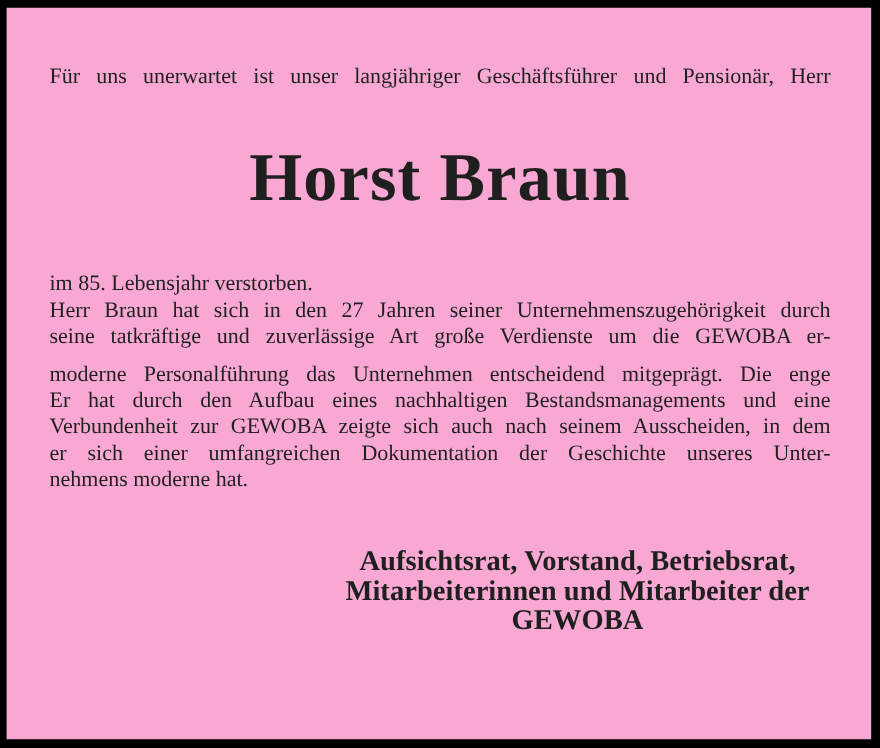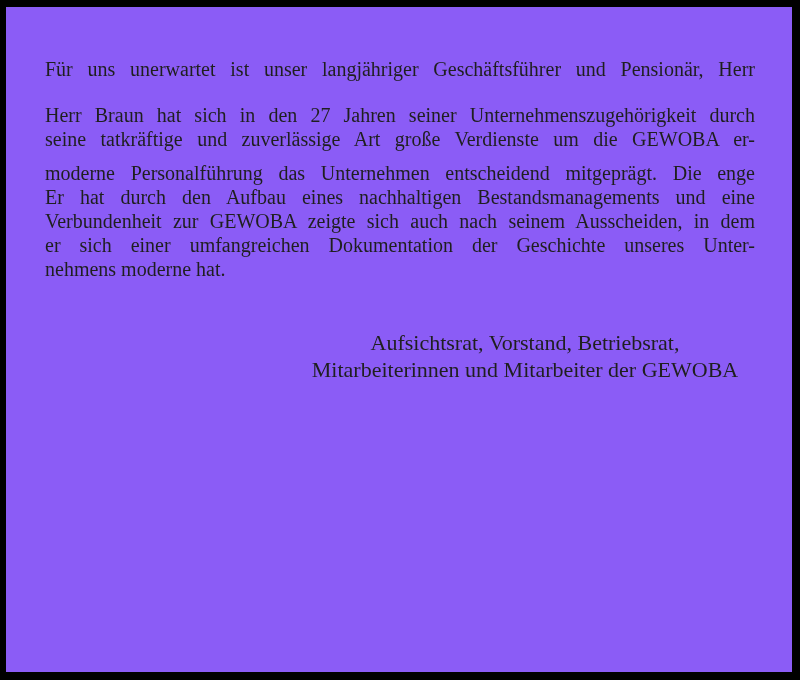--- a/index.html
+++ b/index.html
@@ -5,21 +5,21 @@
   html, body {
     margin: 0;
     padding: 0;
     background: #ffffff;
   }
   .page {
     position: relative;
     width: 800px;
     height: 680px;
     box-sizing: border-box;
-    background: #8b5cf6;
+    background: #f9a8d4;
     border-style: solid;
     border-color: #000000;
     border-width: 7px 8px 8px 6px;
     font-family: "Liberation Serif", "DejaVu Serif", serif;
     color: #1f1f1f;
     overflow: hidden;
   }
   .content {
     padding: 50px 37px 0 39px; 
   }
@@ -39,42 +39,44 @@
     margin-top: 52px;
     font-size: 62px;
     line-height: 58px;
     font-weight: bold;
     text-align: center;
     letter-spacing: 1px;
   }
   .ageline {
     margin-top: 55px;
   }
-  .para1 { margin-top: 22px; }
+  .para1 { }
   .para2 { margin-top: 10px; }
   .closing { margin-top: 8px; }
   .signature {
     margin-top: 48px;
     margin-left: 230px;
     width: 500px;
     text-align: center;
-    font-weight: normal;
-    font-size: 22px;
+    font-weight: bold;
+    font-size: 26px;
     line-height: 27px;
   }
 </style>
 </head>
 <body>
 
 <div class="page">
   <div class="content">
 
     <div class="bodytext jline">Für uns unerwartet ist unser langjähriger Geschäftsführer und Pensionär, Herr</div>
 
+    <div class="name">Horst Braun</div>
 
+    <div class="bodytext ageline lline">im 85. Lebensjahr verstorben.</div>
 
     <div class="bodytext para1">
       <div class="jline">Herr Braun hat sich in den 27 Jahren seiner Unternehmenszugehörigkeit durch</div>
       <div class="jline">seine tatkräftige und zuverlässige Art große Verdienste um die GEWOBA er-</div>
     </div>
 
     <div class="bodytext para2">
       <div class="jline">moderne Personalführung das Unternehmen entscheidend mitgeprägt. Die enge</div>
       <div class="jline">Er hat durch den Aufbau eines nachhaltigen Bestandsmanagements und eine</div>
       <div class="jline">Verbundenheit zur GEWOBA zeigte sich auch nach seinem Ausscheiden, in dem</div>

